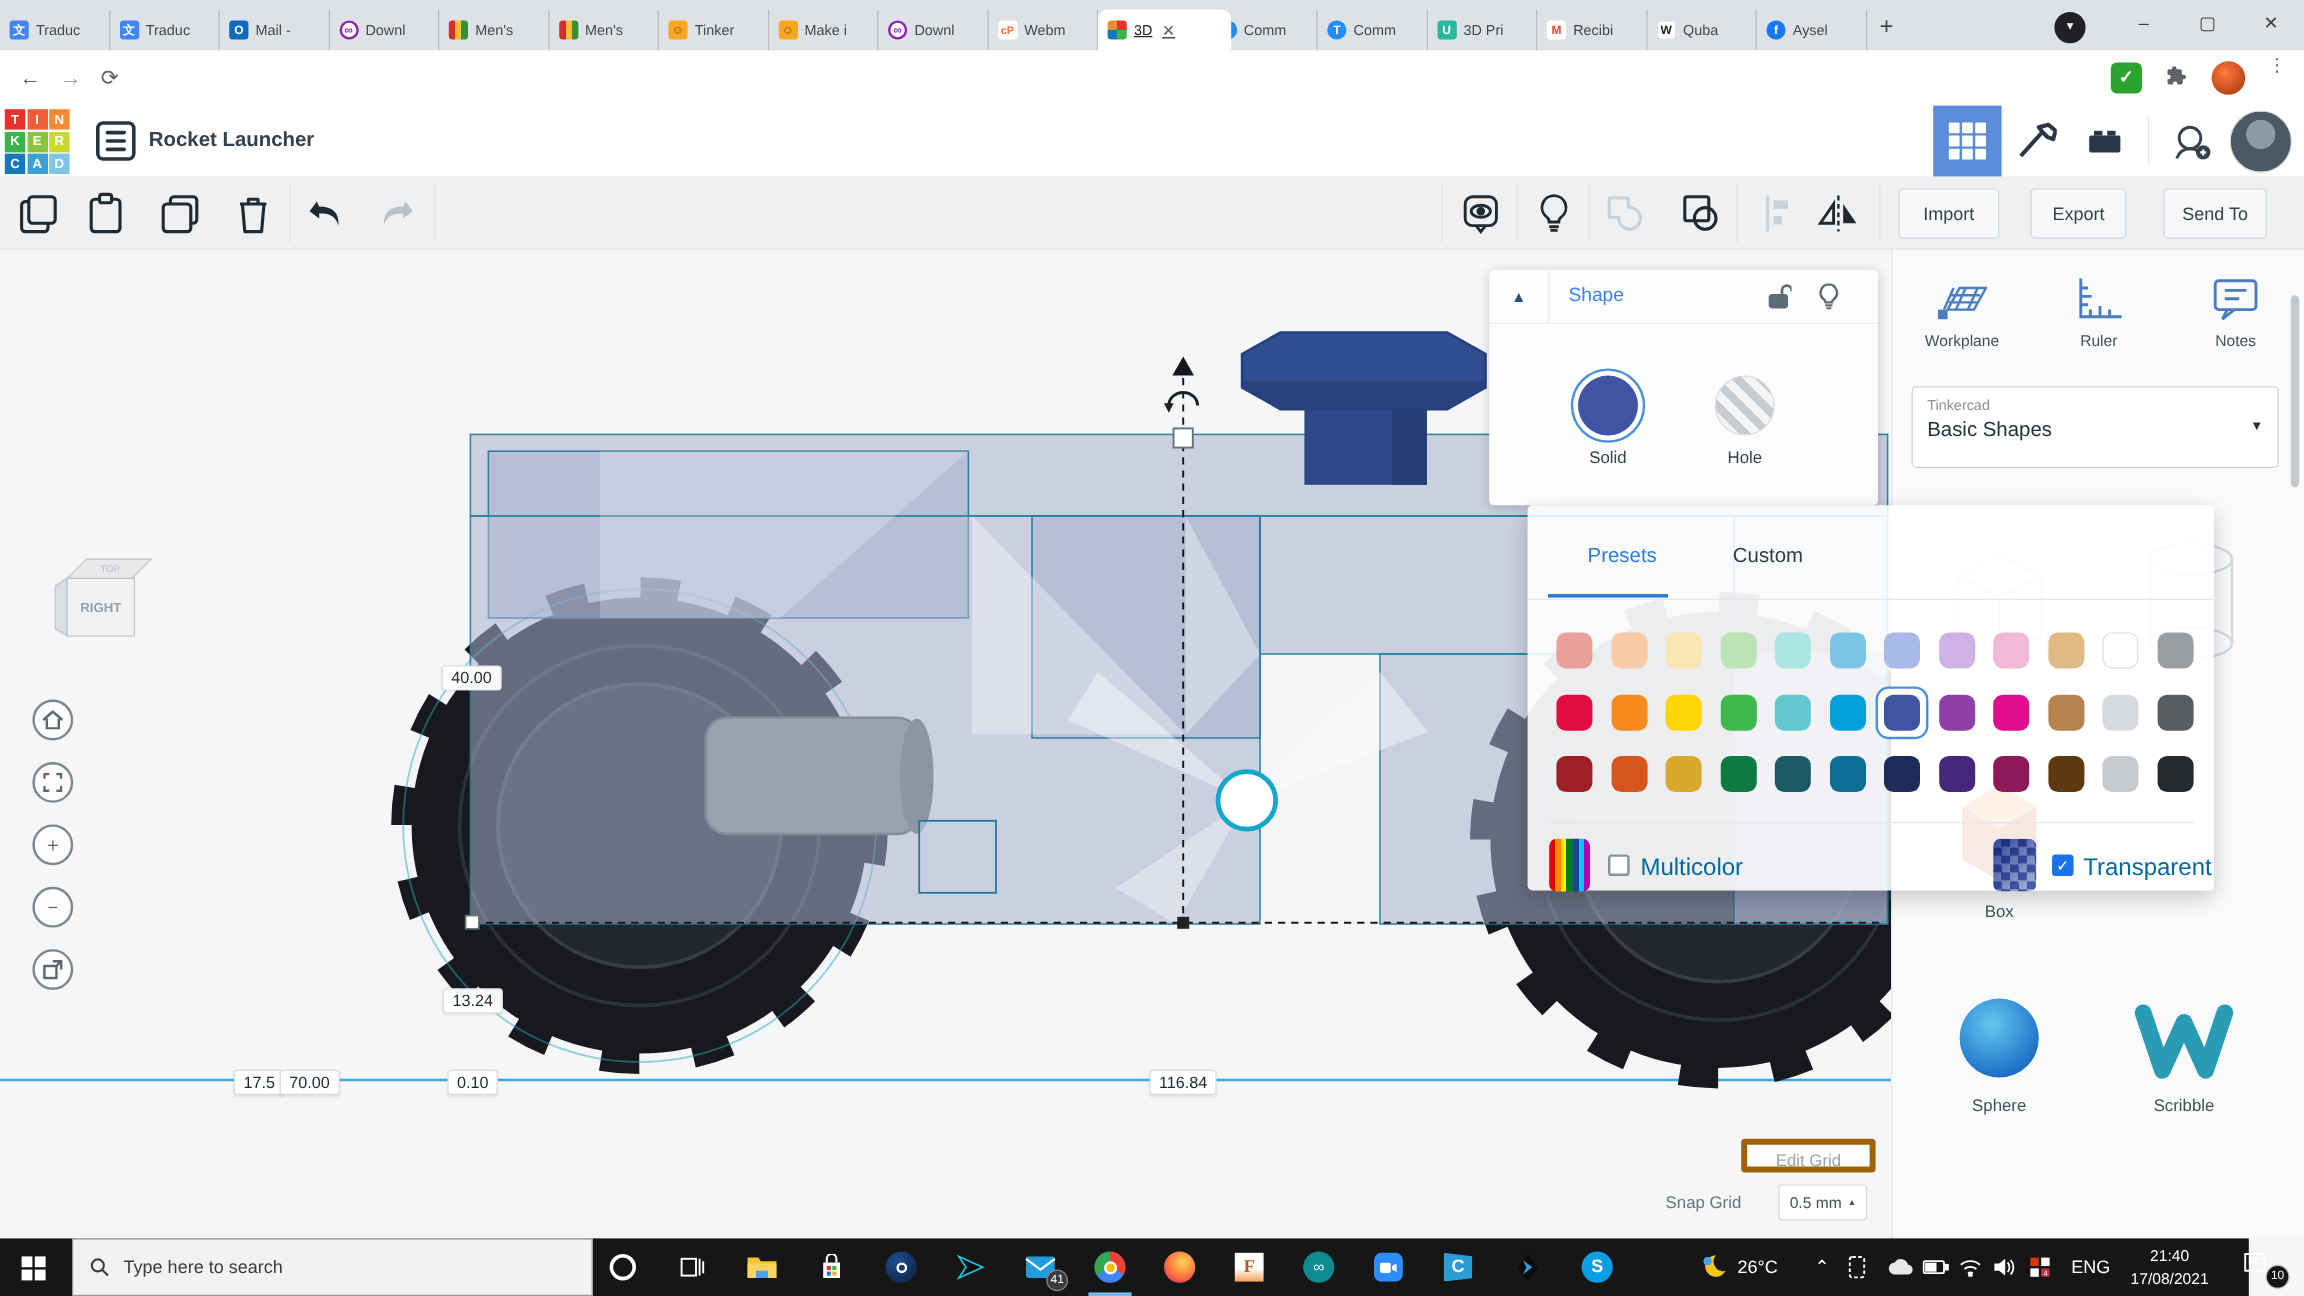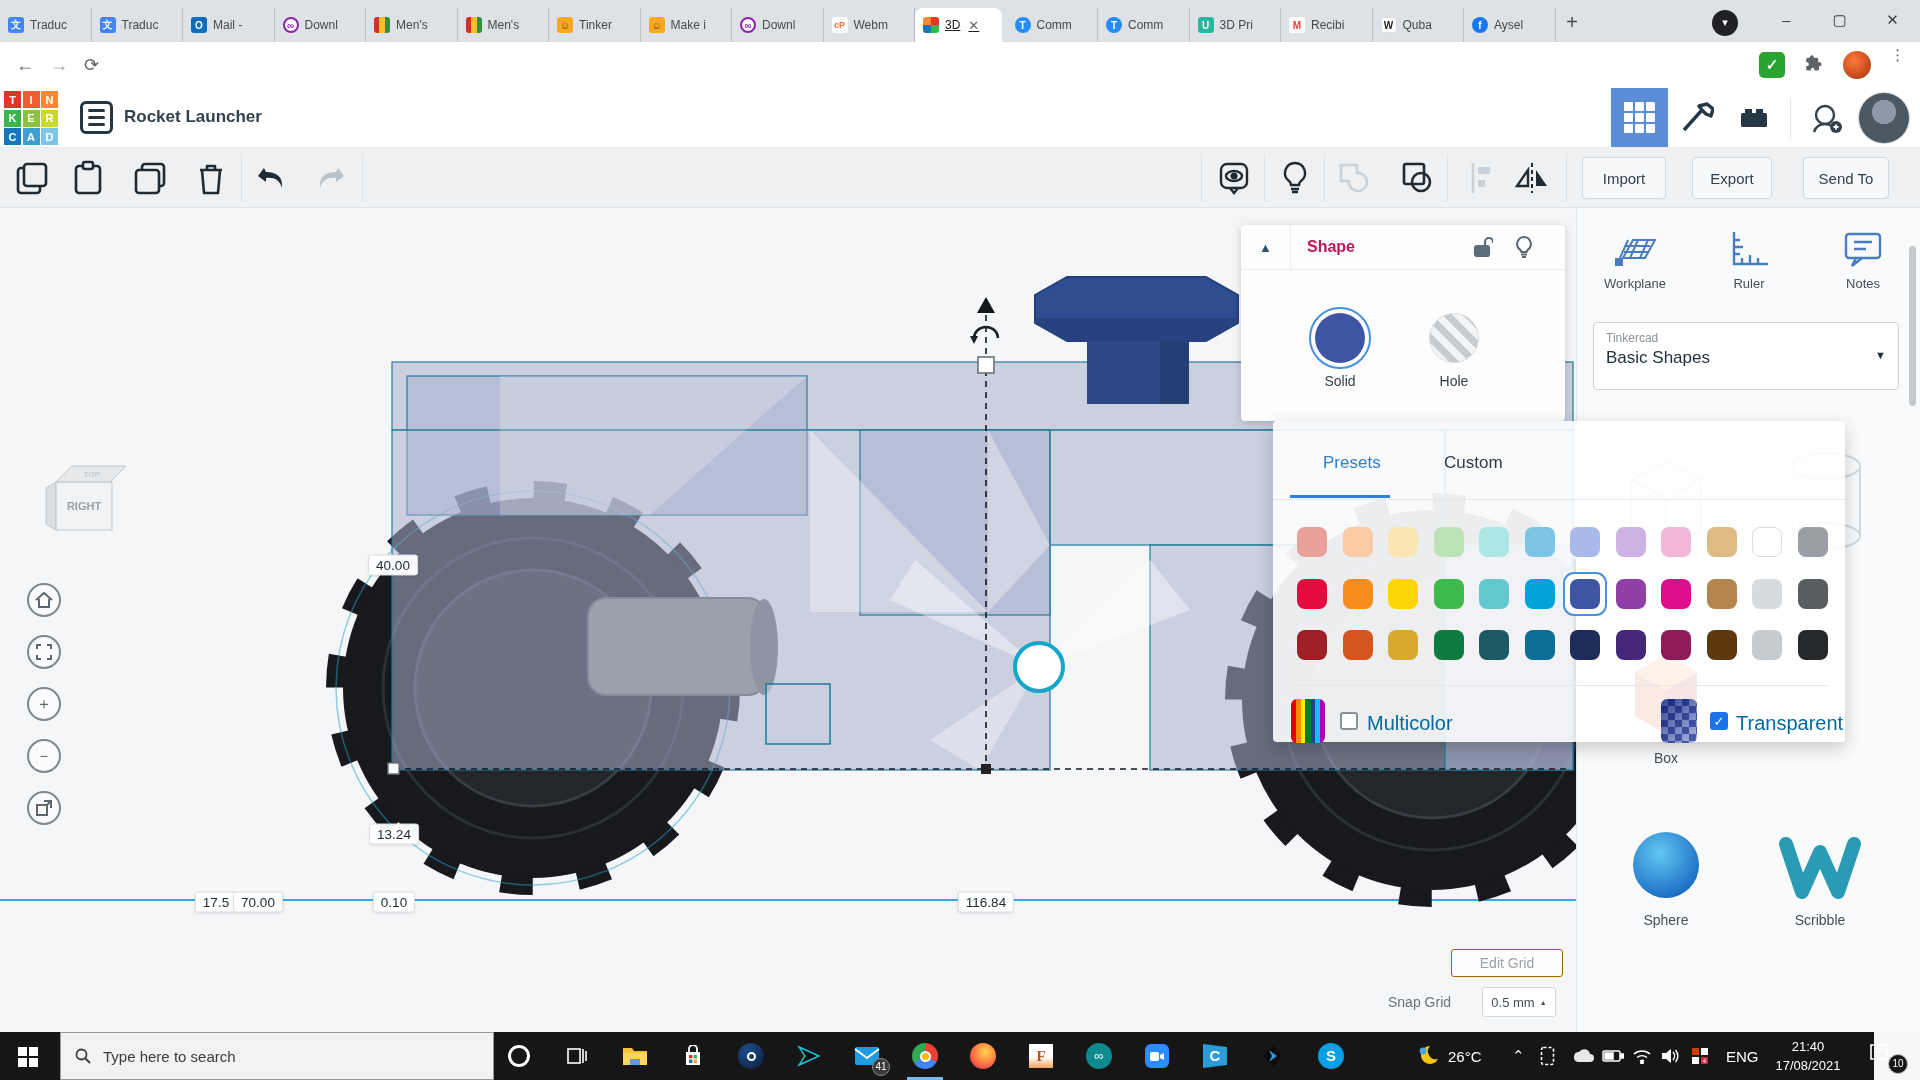--- a/index.html
+++ b/index.html
@@ -57,21 +57,21 @@
   .tbbtn { position:absolute; top:9px; height:42px; border:1px solid #d2d7db; border-radius:4px; background:#f7f8f9;
            font-size:15px; color:#33424d; display:flex; align-items:center; justify-content:center; }
 
   
   .canvas { position:absolute; left:0; top:208px; width:1576px; height:824px; background:#f5f6f8; overflow:hidden; }
   .dimpill { position:absolute; transform:translate(-50%,-50%); background:rgba(255,255,255,.96); border:1px solid #d9dcdf;
              border-radius:3px; padding:2px 7px; font-size:13.5px; color:#1f2a33; box-shadow:0 1px 2px rgba(0,0,0,.08); }
   .navcircle { position:absolute; left:27px; width:34px; height:34px; border-radius:50%; background:#fcfcfd;
                border:2px solid #7e878d; color:#5c666d; display:flex; align-items:center; justify-content:center; }
   .viewcube { position:absolute; left:42px; top:250px; width:86px; height:82px; }
-  .editgrid { position:absolute; left:1451px; top:741px; width:112px; height:28px; border:1px solid #a16207; border-radius:3px;
+  .editgrid { position:absolute; left:1451px; top:741px; width:112px; height:28px; border:5px solid #a16207; border-radius:3px;
               background:rgba(255,255,255,.85); color:#9ba2a8; font-size:14px; text-align:center; line-height:26px; }
   .snaplabel { position:absolute; left:1388px; top:786px; font-size:14px; color:#6a737b; }
   .snapdd { position:absolute; left:1482px; top:779px; width:74px; height:30px; background:#fff; border:1px solid #d4d7da;
             border-radius:3px; font-size:13px; color:#454f59; display:flex; align-items:center; justify-content:center; gap:5px; }
   .snapdd .car { font-size:7px; color:#454f59; }
 
   
   .sidebar { position:absolute; left:1576px; top:208px; width:344px; height:824px; background:#f9fafb; border-left:1px solid #e3e6e8; }
   .sbtool { position:absolute; top:22px; width:100px; text-align:center; }
   .sbtool svg { display:block; margin:0 auto; }
@@ -83,21 +83,21 @@
   .shapeitem { position:absolute; text-align:center; width:110px; }
   .shapeitem .lbl { font-size:14px; color:#454f59; margin-top:8px; }
   .sbscroll { position:absolute; right:4px; top:38px; width:7px; height:160px; background:#c6c9cc; border-radius:4px; }
 
   
   .shapepanel { position:absolute; left:1241px; top:225px; width:324px; height:196px; background:#fdfdfe; border-radius:4px;
                 box-shadow:0 2px 10px rgba(0,0,0,.18); }
   .sp-head { height:45px; border-bottom:1px solid #ececee; position:relative; }
   .sp-collapse { position:absolute; left:0; top:0; width:50px; height:45px; border-right:1px solid #ececee;
                  display:flex; align-items:center; justify-content:center; color:#33506e; font-size:13px; }
-  .sp-title { position:absolute; left:66px; top:13px; font-size:16px; font-weight:bold; color:#be185d;text-align:right; }
+  .sp-title { position:absolute; left:66px; top:13px; font-size:16px; font-weight:normal; color:#3b82f6;text-align:right; }
   .sp-lock { position:absolute; left:232px; top:11px; color:#5c6b77; }
   .sp-bulb { position:absolute; left:274px; top:11px; color:#5c6b77; }
   .matcircle { position:absolute; width:50px; height:50px; border-radius:50%; }
   .matring { position:absolute; width:62px; height:62px; border-radius:50%; border:2px solid #4a90d9; }
   .matlbl { position:absolute; font-size:14px; color:#33424d; text-align:center; width:80px; transform:translateX(-50%); }
 
   
   .colorpopup { position:absolute; left:1273px; top:421px; width:572px; height:321px; background:rgba(255,255,255,.88);
                 border-radius:4px; box-shadow:0 6px 18px rgba(0,0,0,.20); }
   .cp-tab { position:absolute; top:32px; font-size:17px; }
@@ -170,21 +170,21 @@
           <span>Make i</span>
         </div>
         <div class="tab" style="left: 732px; width: 91.5px;">
           <span class="fav" style="background:#fff;border:2px solid #8e24aa;color:#8e24aa;border-radius:50%">∞</span>
           <span>Downl</span>
         </div>
         <div class="tab" style="left: 823.5px; width: 91.5px;">
           <span class="fav" style="background:#fff;color:#ff6c2c;font-size:9px">cP</span>
           <span>Webm</span>
         </div>
-        <div class="tab active" style="left: 915px; width: 87px; text-decoration: underline;">
+        <div class="tab active" style="left: 915px; width: 111px; text-decoration: underline;">
           <span class="fav" style="background:conic-gradient(#e5332a 25%,#3bb54a 0 50%,#1578bc 0 75%,#f68a33 0)"> </span>
           <span>3D</span>
           <span class="x">✕</span>
         </div>
         <div class="tab" style="left: 1006.5px; width: 91.5px;">
           <span class="fav" style="background:#248bfb;border-radius:50%">T</span>
           <span>Comm</span>
         </div>
         <div class="tab" style="left: 1098px; width: 91.5px;">
           <span class="fav" style="background:#248bfb;border-radius:50%">T</span>

